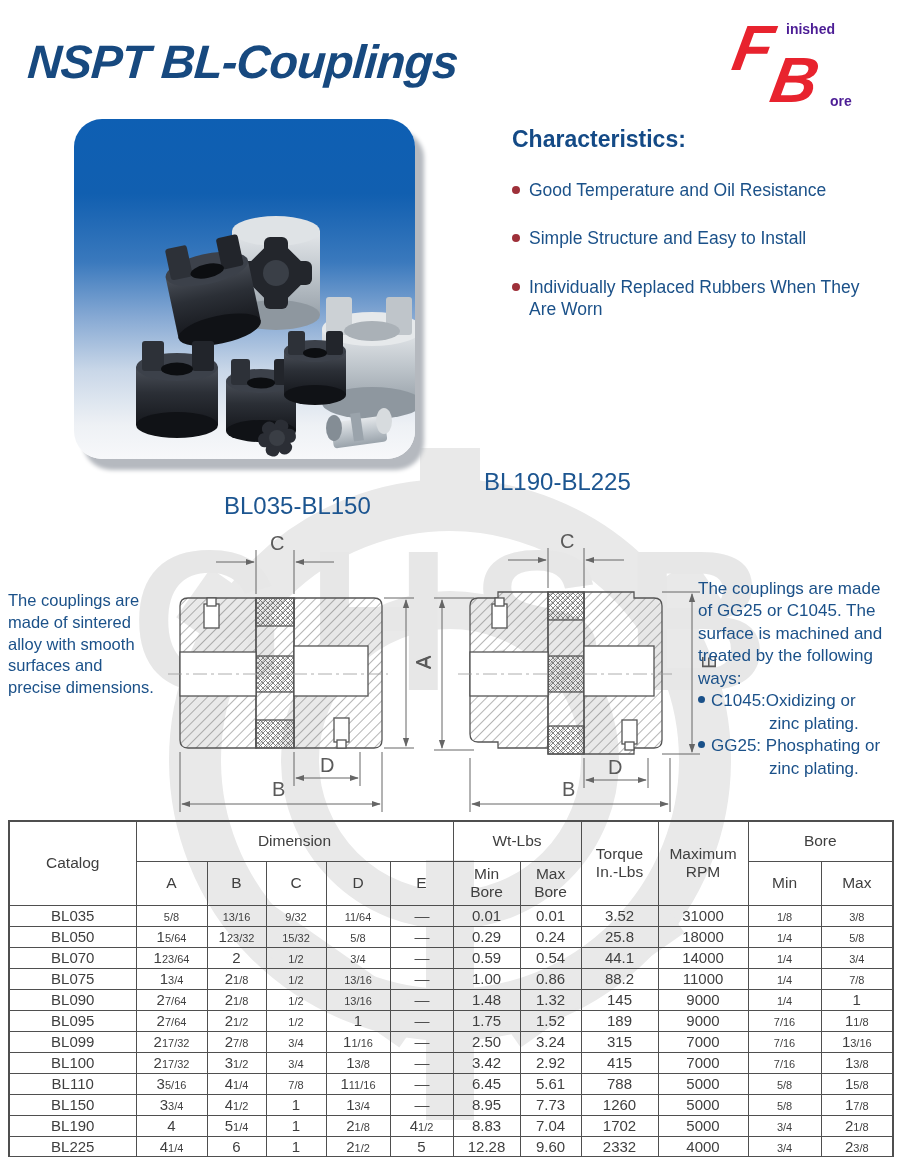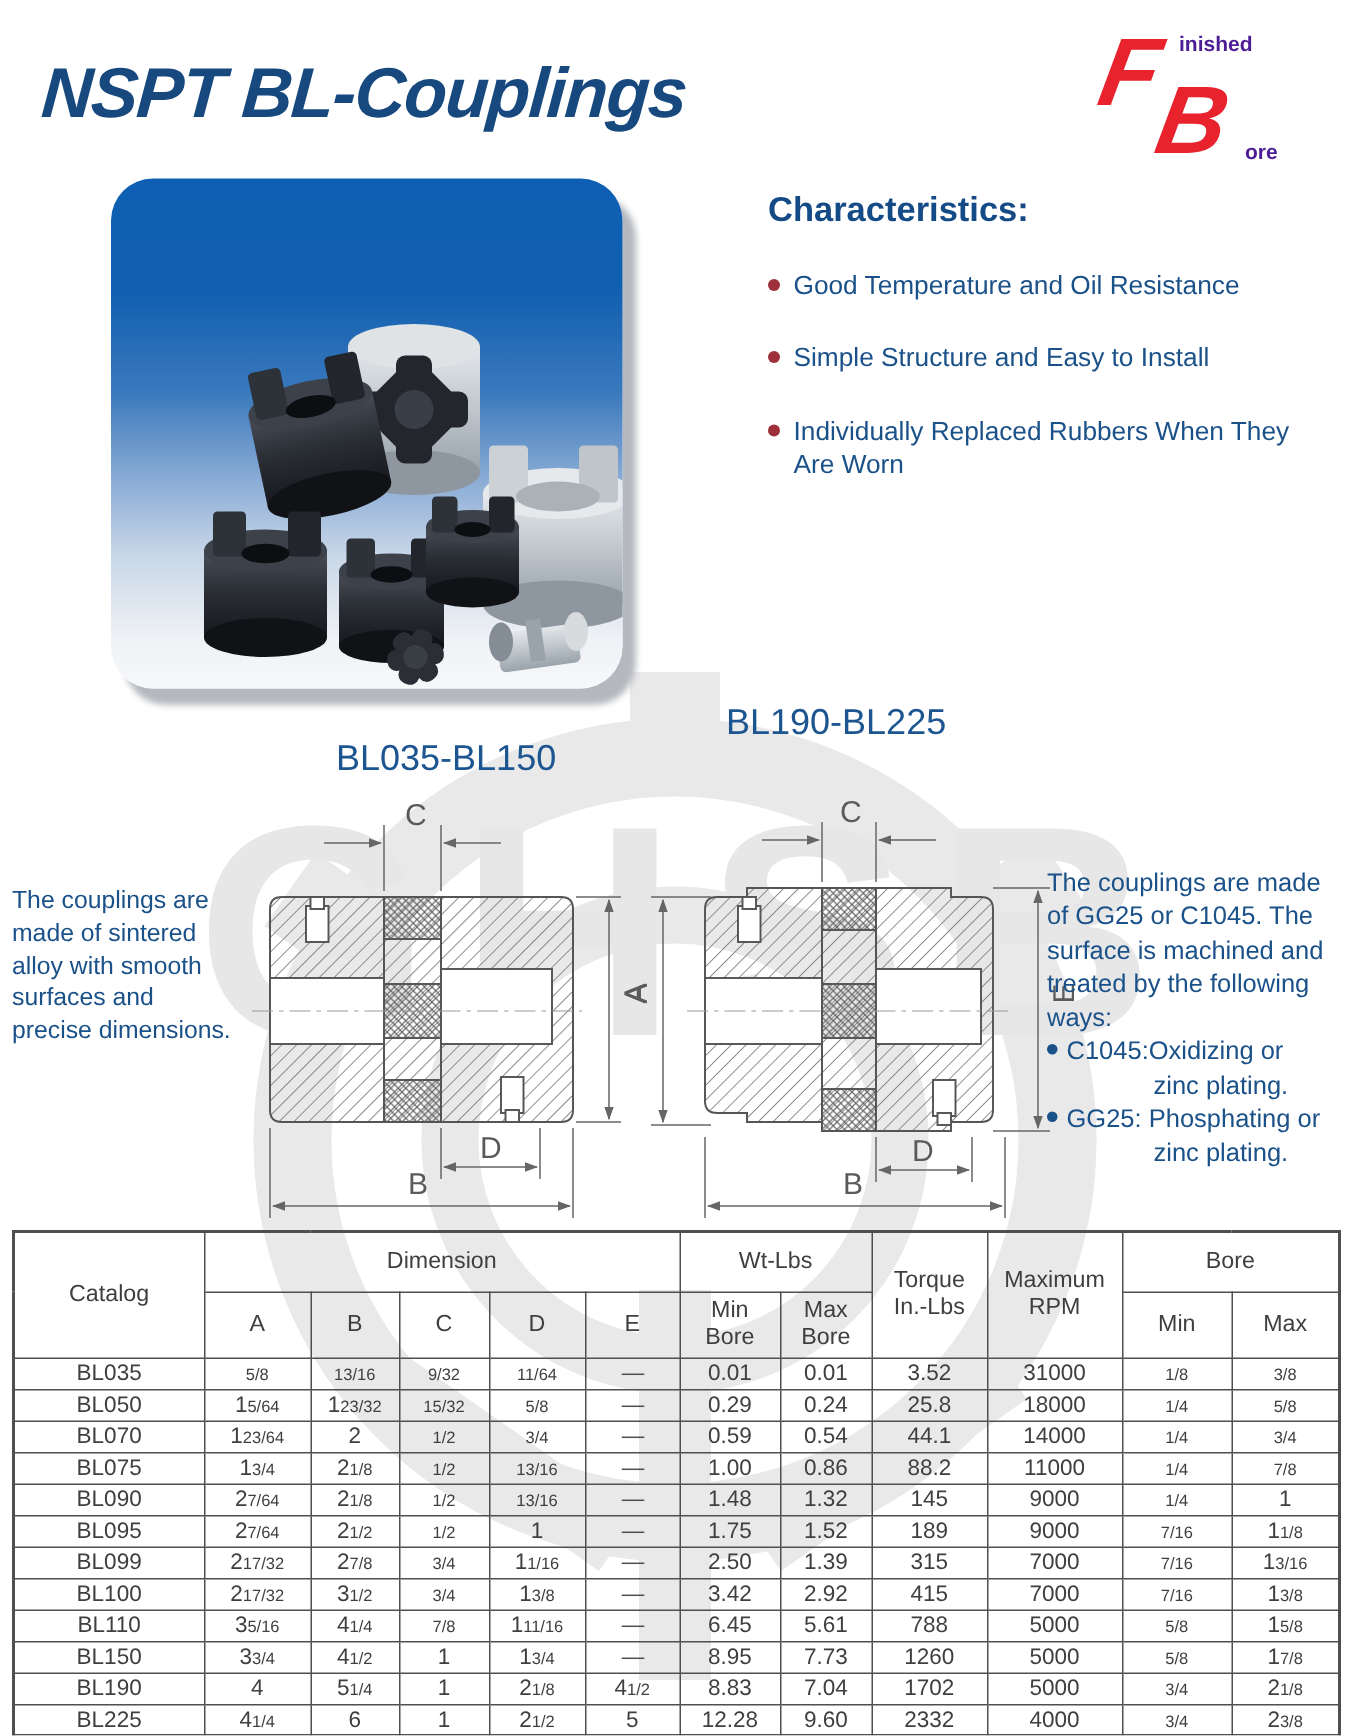--- a/index.html
+++ b/index.html
@@ -466,21 +466,21 @@
             <td><span class="wh">1</span><span class="fr">1/8</span></td>
           </tr>
           <tr>
             <td class="cat">BL099</td>
             <td><span class="wh">2</span><span class="fr">17/32</span></td>
             <td><span class="wh">2</span><span class="fr">7/8</span></td>
             <td><span class="fr">3/4</span></td>
             <td><span class="wh">1</span><span class="fr">1/16</span></td>
             <td><span class="dash">—</span></td>
             <td>2.50</td>
-            <td>1.39</td>
+            <td>3.24</td>
             <td>315</td>
             <td>7000</td>
             <td><span class="fr">7/16</span></td>
             <td><span class="wh">1</span><span class="fr">3/16</span></td>
           </tr>
           <tr>
             <td class="cat">BL100</td>
             <td><span class="wh">2</span><span class="fr">17/32</span></td>
             <td><span class="wh">3</span><span class="fr">1/2</span></td>
             <td><span class="fr">3/4</span></td>

